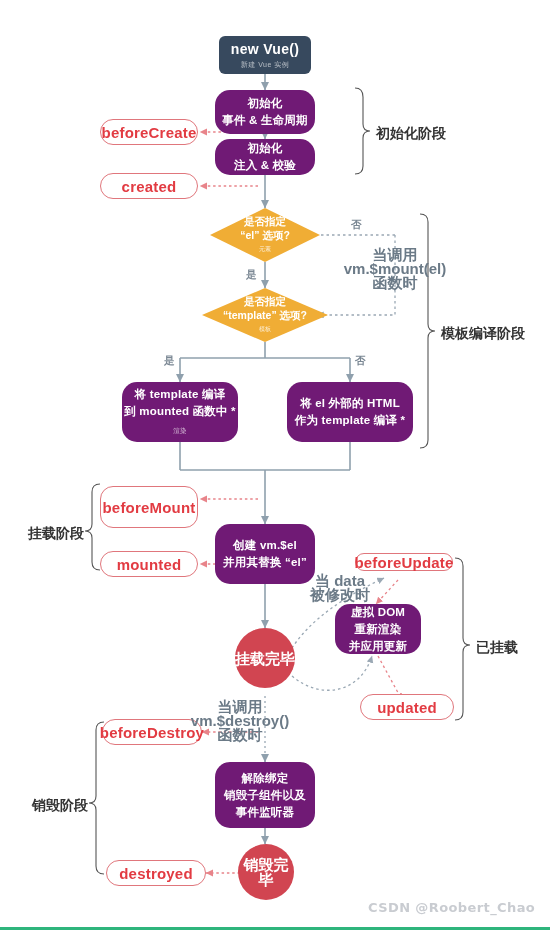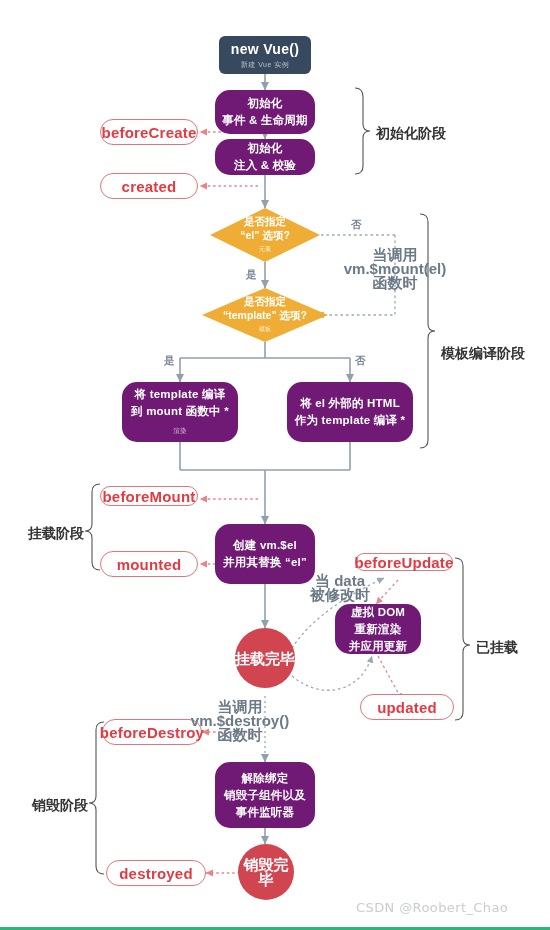--- a/index.html
+++ b/index.html
@@ -139,21 +139,21 @@
   <div class="shape"></div>
   <div class="dtext">
     <div>是否指定</div>
     <div>“template” 选项?</div>
     <div class="sub">模板</div>
   </div>
 </div>
 
 <div class="node box-green" style="left:122px;top:382px;width:116px;height:60px;">
   <span>将 template 编译</span>
-  <span>到 mount 函数中 *</span>
+  <span>到 mounted 函数中 *</span>
   <span class="sub">渲染</span>
 </div>
 
 <div class="node box-green" style="left:287px;top:382px;width:126px;height:60px;">
   <span>将 el 外部的 HTML</span>
   <span>作为 template 编译 *</span>
 </div>
 
 <div class="node box-green" style="left:215px;top:524px;width:100px;height:60px;">
   <span>创建 vm.$el</span>
@@ -181,21 +181,21 @@
 </div>
 
 <div class="node pill" style="left:100px;top:119px;width:98px;height:26px;">
   <span>beforeCreate</span>
 </div>
 
 <div class="node pill" style="left:100px;top:173px;width:98px;height:26px;">
   <span>created</span>
 </div>
 
-<div class="node pill" style="left:100px;top:486px;width:98px;height:20px;">
+<div class="node pill" style="left:100px;top:486px;width:98px;height:42px;">
   <span>beforeMount</span>
 </div>
 
 <div class="node pill" style="left:100px;top:551px;width:98px;height:26px;">
   <span>mounted</span>
 </div>
 
 <div class="node pill" style="left:355px;top:553px;width:98px;height:18px;">
   <span>beforeUpdate</span>
 </div>
@@ -229,19 +229,19 @@
   <div>被修改时</div>
 </div>
 
 <div class="anno" style="left:185px;top:700px;width:110px;">
   <div>当调用</div>
   <div>vm.$destroy()</div>
   <div>函数时</div>
 </div>
 
 <div class="phase" style="left:376px;top:125px;">初始化阶段</div>
-<div class="phase" style="left:441px;top:325px;margin-top:20px;">模板编译阶段</div>
+<div class="phase" style="left:441px;top:325px;">模板编译阶段</div>
 <div class="phase" style="left:28px;top:525px;">挂载阶段</div>
 <div class="phase" style="left:476px;top:639px;">已挂载</div>
 <div class="phase" style="left:32px;top:797px;">销毁阶段</div>
 
-<div class="watermark" style="left:356px;top:900px;">CSDN @Roobert_Chao</div>
+<div class="watermark" style="left:368px;top:900px;font-weight:bold;">CSDN @Roobert_Chao</div>
 <div class="footline"></div>
 
 </body></html>

